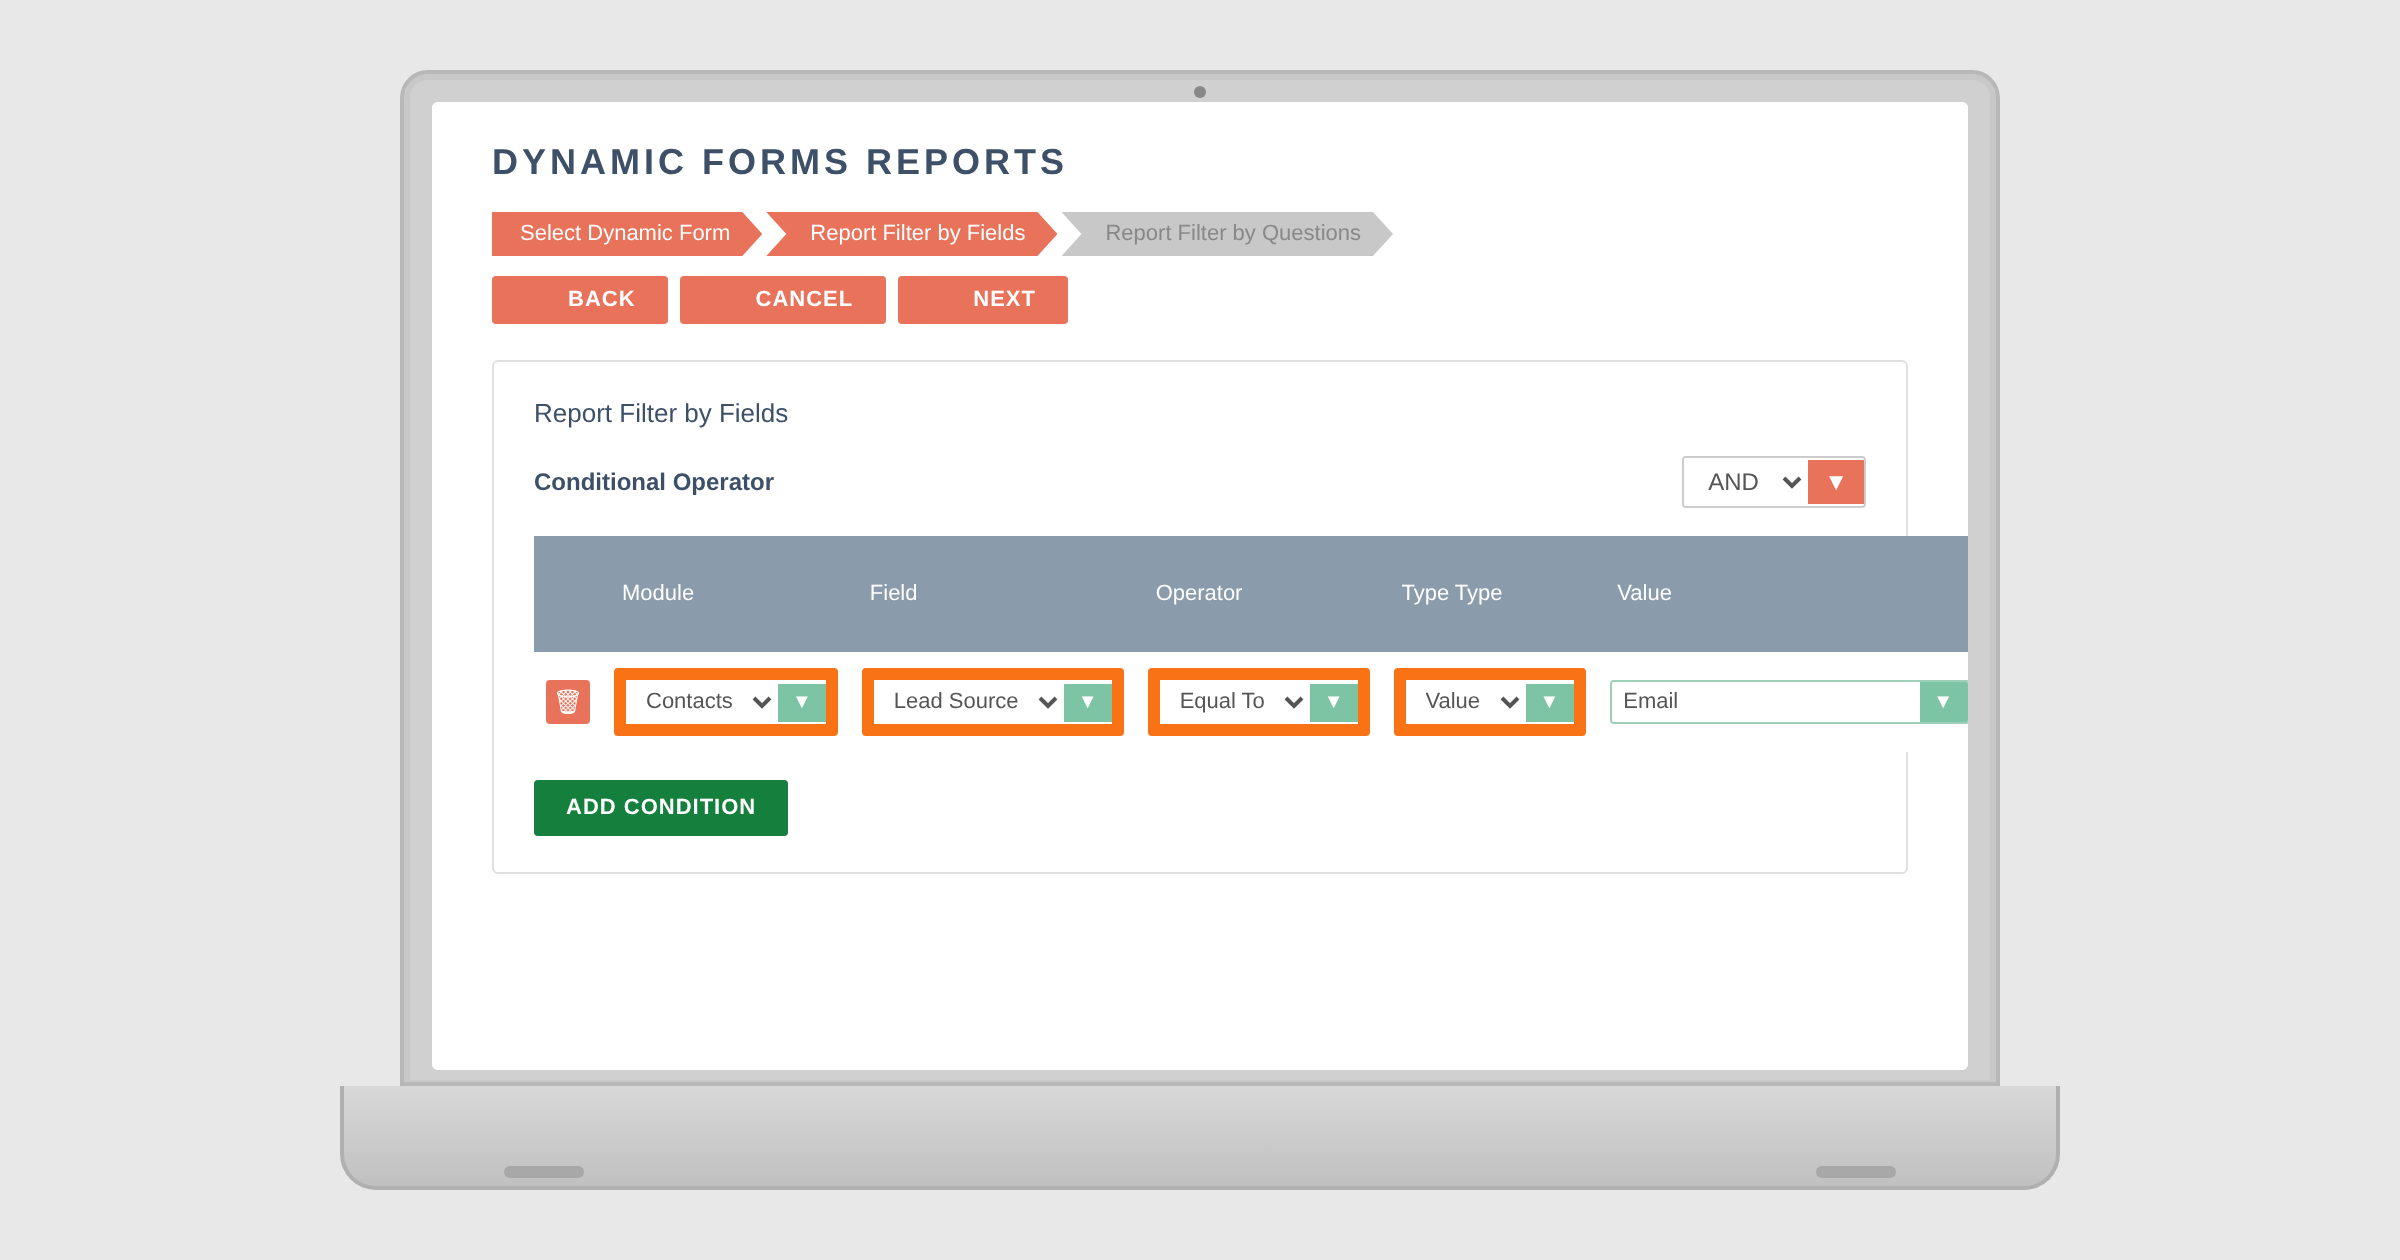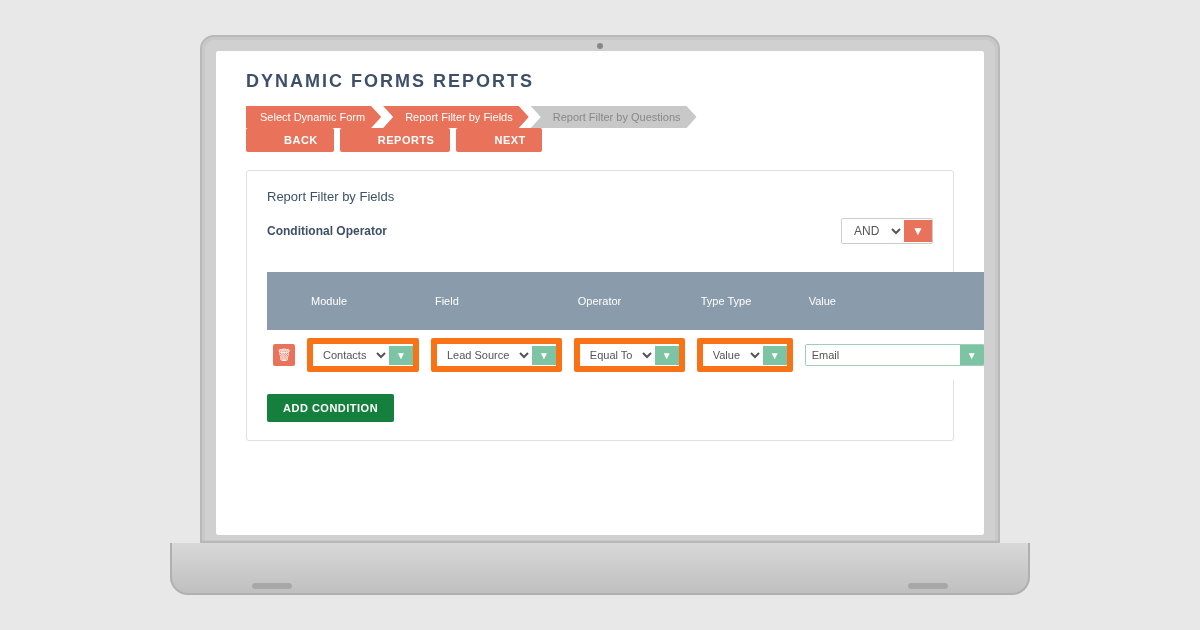--- a/index.html
+++ b/index.html
@@ -112,20 +112,21 @@
       color: #3d5068;
       letter-spacing: 2px;
       margin-bottom: 14px;
       text-transform: uppercase;
     }
 
     
     .steps-row {
       display: flex;
       align-items: center;
+      margin-bottom: 10px;
     }
 
     .step-item {
       display: flex;
       align-items: center;
       padding: 5px 16px 5px 22px;
       font-size: 11px;
       color: #fff;
       position: relative;
       clip-path: polygon(0 0, calc(100% - 10px) 0, 100% 50%, calc(100% - 10px) 100%, 0 100%, 10px 50%);
@@ -183,21 +184,21 @@
       color: #3d5068;
       margin-bottom: 14px;
       font-weight: 400;
     }
 
     
     .operator-row {
       display: flex;
       align-items: center;
       justify-content: space-between;
-      margin-bottom: 28px;
+      margin-bottom: 14px;
     }
 
     .operator-label {
       font-size: 12px;
       font-weight: 700;
       color: #3d5068;
     }
 
     .operator-select-wrap {
       display: flex;
@@ -352,21 +353,21 @@
           <div class="step-item step-active">
             <span>Report Filter by Fields</span>
           </div>
           <div class="step-item step-inactive">
             <span>Report Filter by Questions</span>
           </div>
         </div>
 
         <div class="action-buttons">
           <button class="btn btn-primary">BACK</button>
-          <button class="btn btn-primary">REPORTS</button>
+          <button class="btn btn-primary">CANCEL</button>
           <button class="btn btn-primary">NEXT</button>
         </div>
 
         <div class="content-panel">
           <div class="panel-title">Report Filter by Fields</div>
 
           
           <div class="operator-row">
             <span class="operator-label">Conditional Operator</span>
             <div class="operator-select-wrap">

